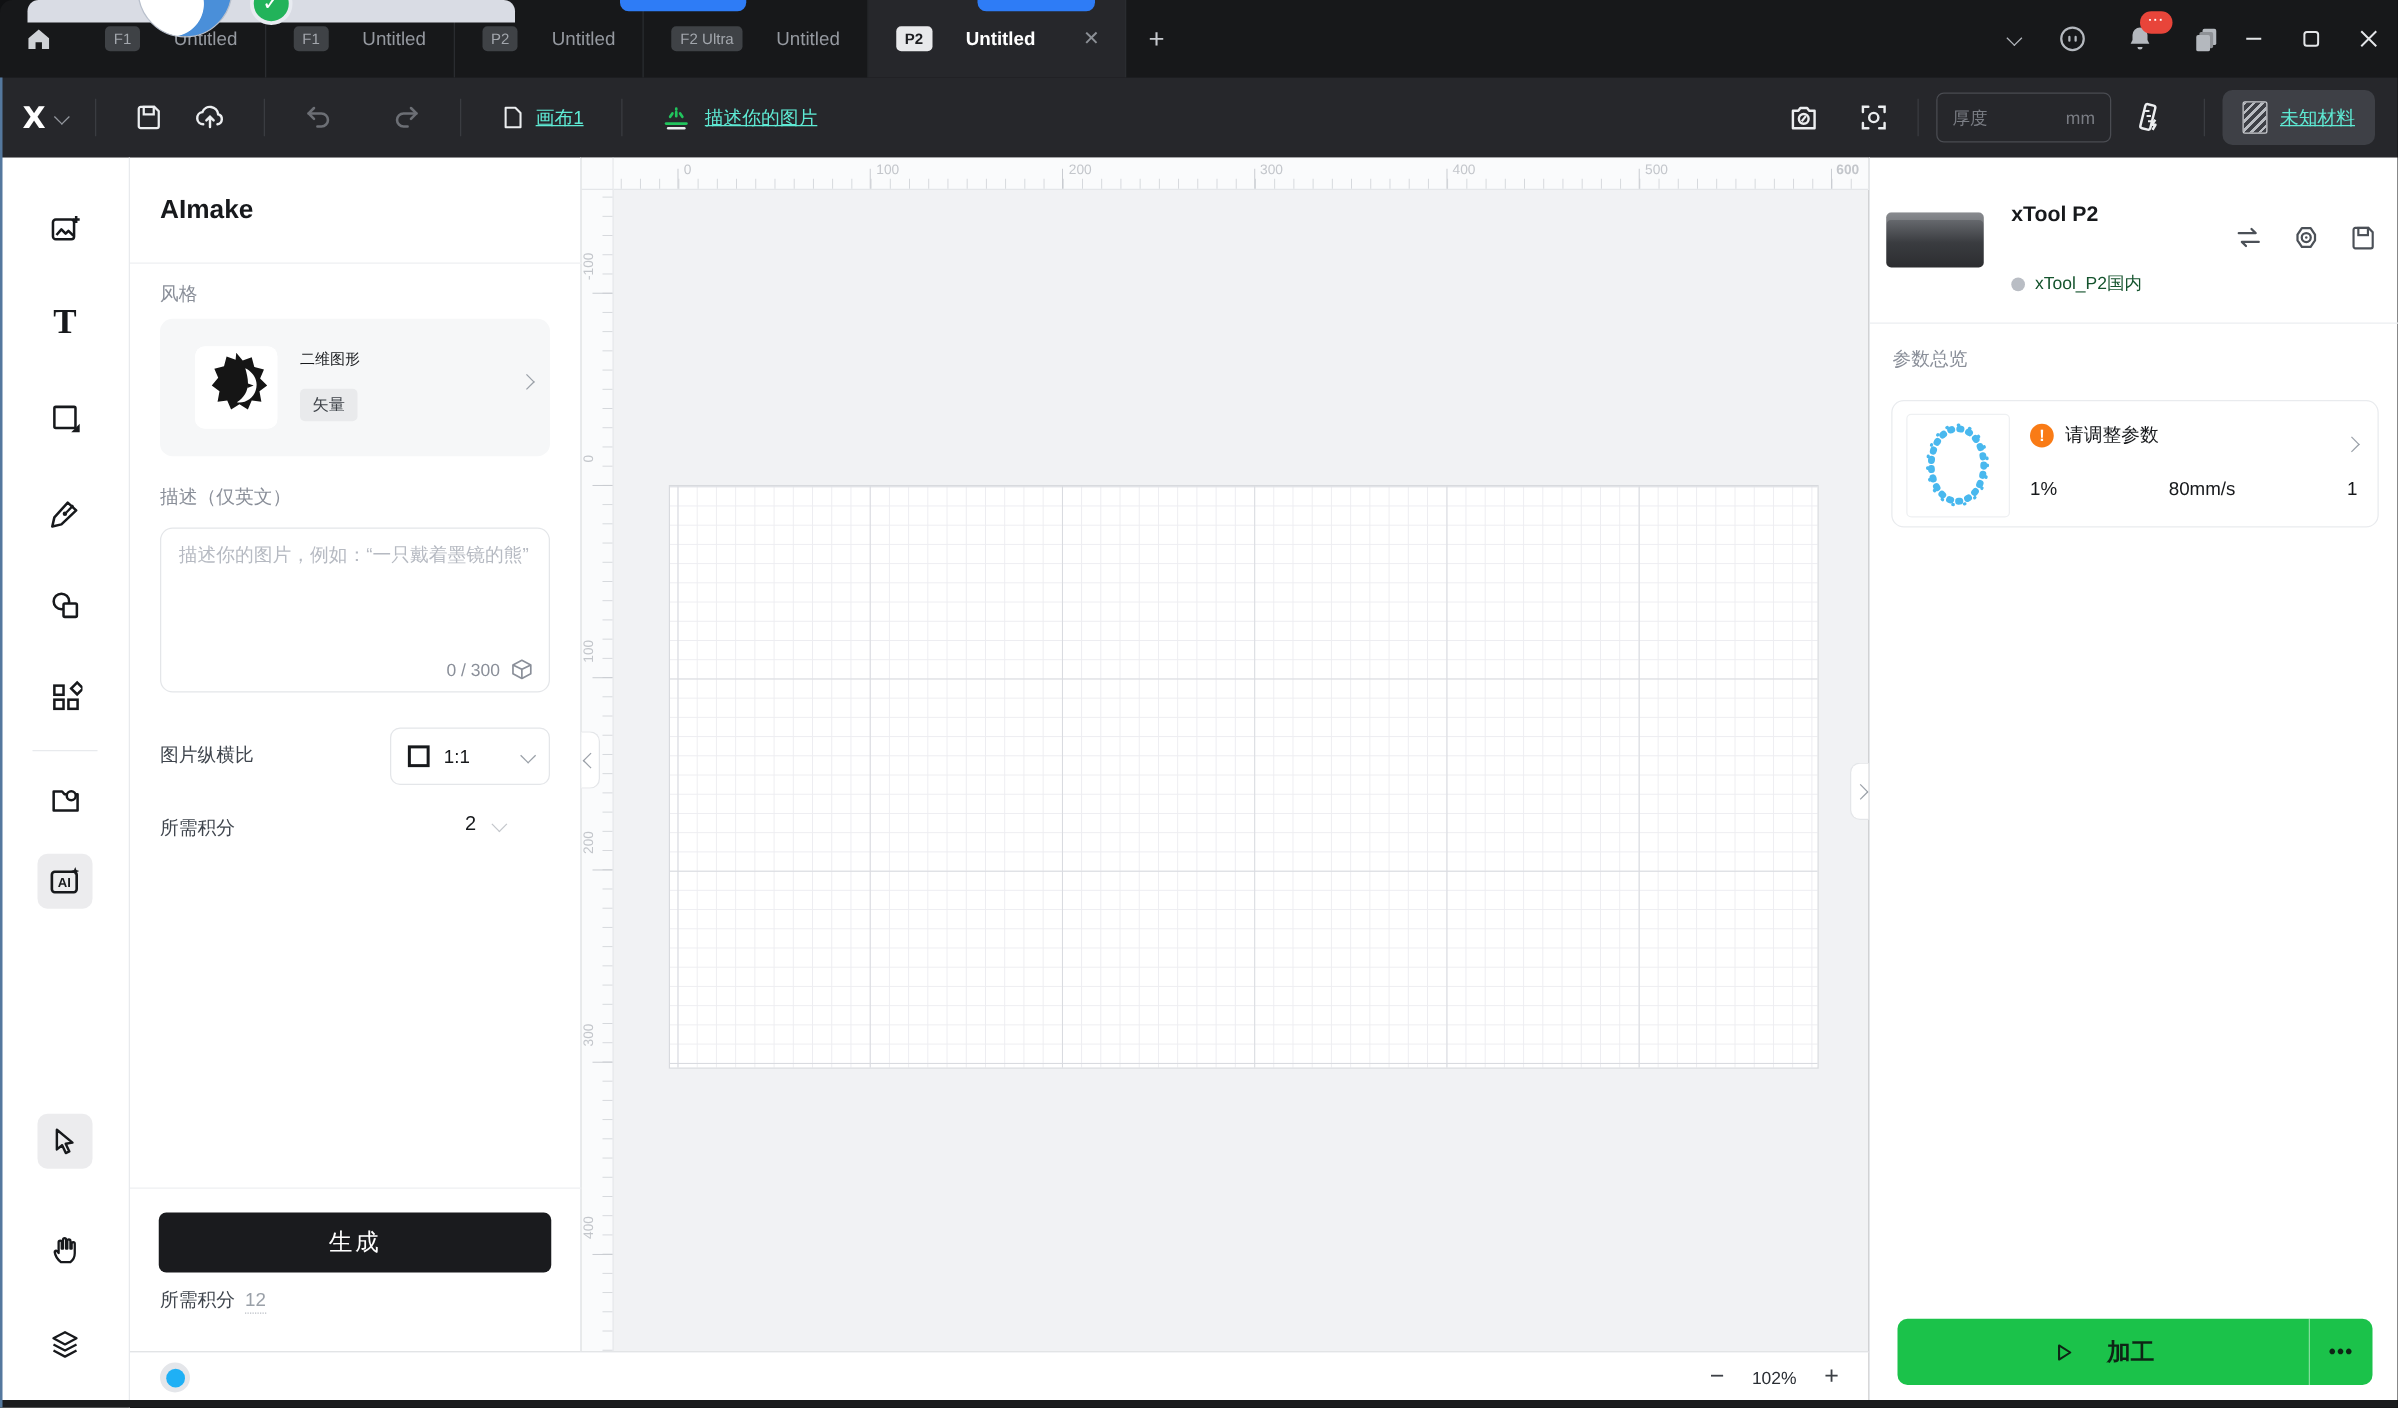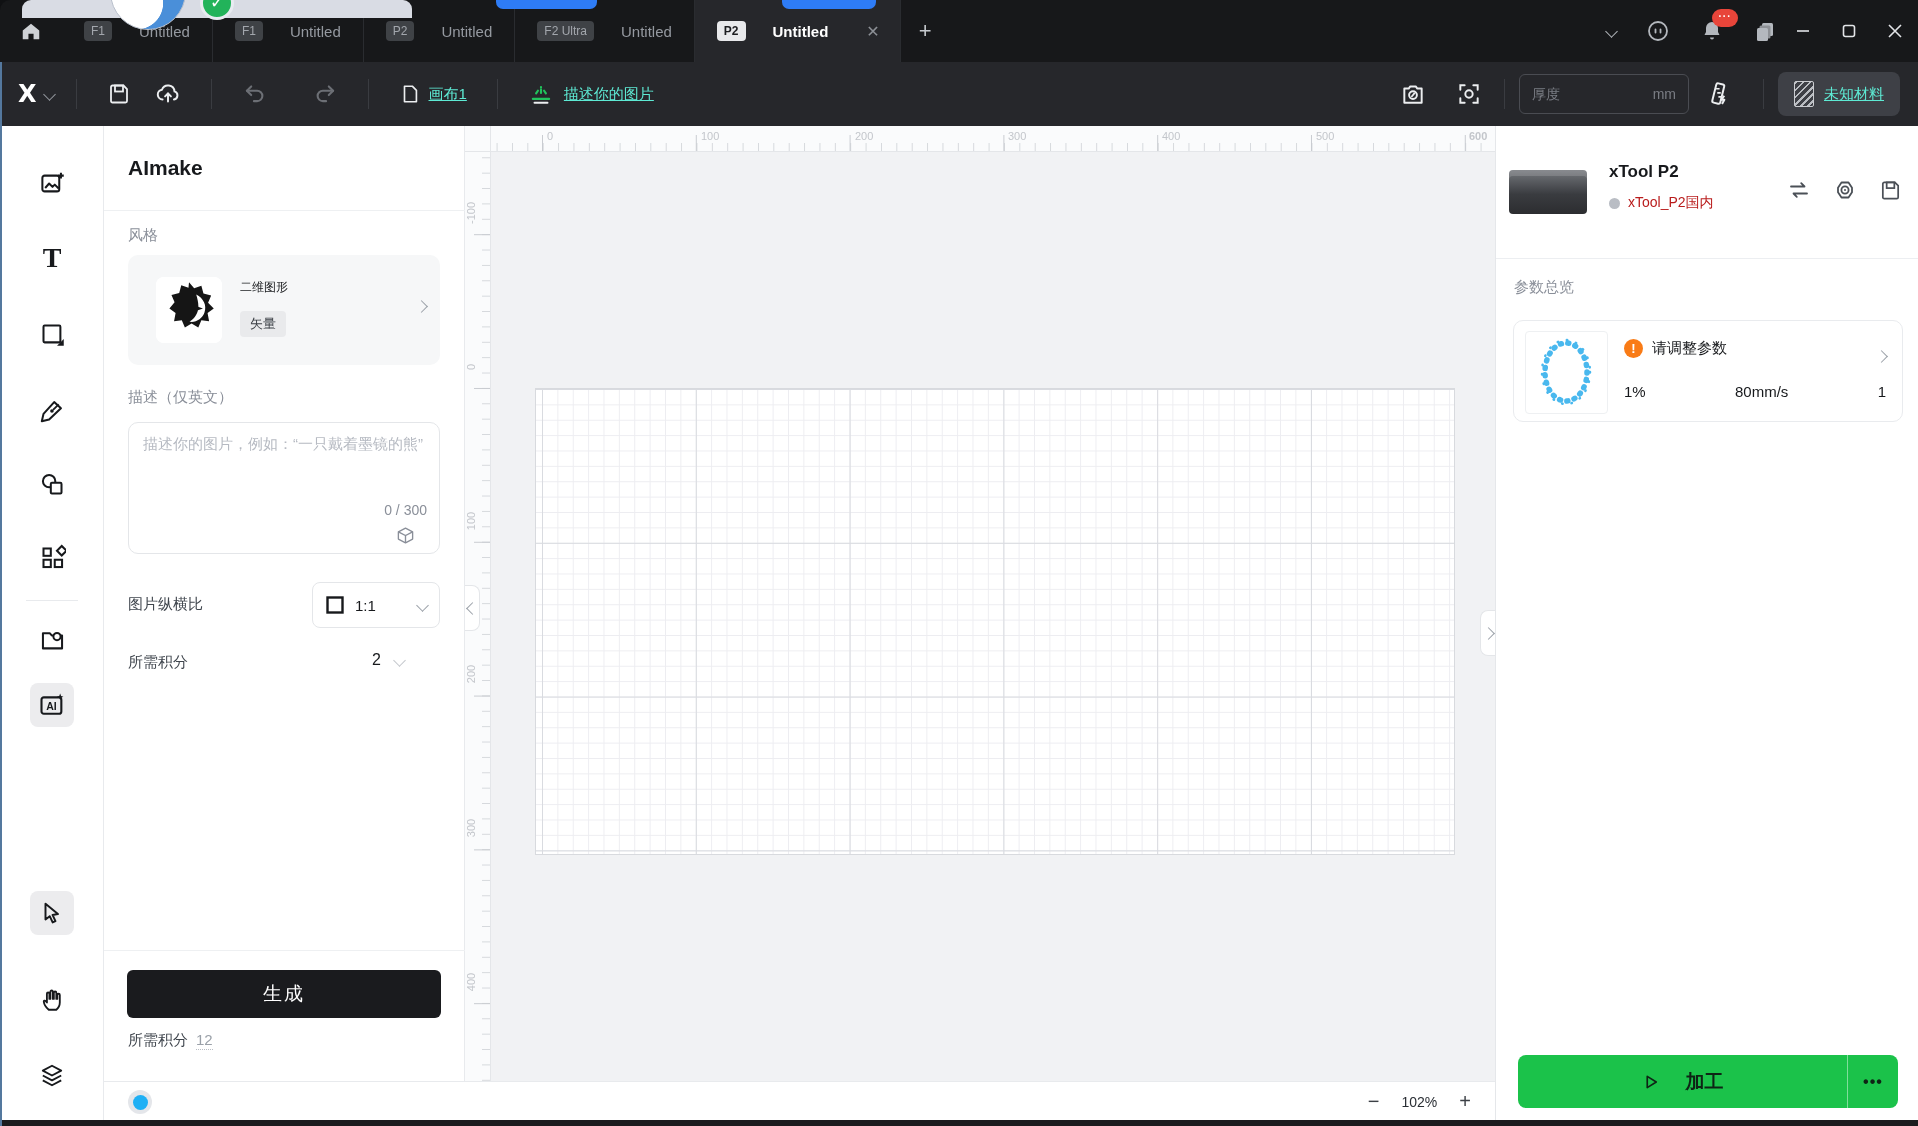--- a/index.html
+++ b/index.html
@@ -33,21 +33,21 @@
   .bell-badge { position:absolute; left:12px; top:-10px; min-width:26px; height:18px; border-radius:10px;
      background:#e8453a; color:#fff; font-size:10px; letter-spacing:1px; text-align:center; line-height:15px; font-weight:bold; }
 
   
   .toolbar { left:0; top:62px; width:1918px; height:64px; background:#26272b; display:flex; align-items:center; }
   .tb-left { display:flex; align-items:center; margin-left:18px; gap:8px; }
   .tb-sep { width:1px; height:30px; background:#3a3c41; margin:0 14px; }
   .tb-btn { display:flex; align-items:center; justify-content:center; padding:8px; border-radius:6px; }
   .tb-text { color:#5eead4; font-size:15px;text-decoration:underline; }
   .xlogo { color:#ffffff; font-weight:bold; font-size:24px; font-family:"DejaVu Sans",sans-serif; }
-  .thick-box { display:flex; align-items:center; width:170px; height:40px; border:1px solid #4a4c52; border-radius:6px; padding:0 12px; }
+  .thick-box { display:flex; align-items:center; width:140px; height:40px; border:1px solid #4a4c52; border-radius:6px; padding:0 12px; }
   .thick-box input { flex:1; min-width:0; background:transparent; border:none; outline:none; color:#e8eaed; font-size:14px; font-family:inherit; }
   .thick-box input::placeholder { color:#7a7d84; }
   .thick-unit { color:#7a7d84; font-size:14px; }
   .material-btn { display:flex; align-items:center; gap:10px; background:#3e4046; border-radius:8px; height:44px; padding:0 16px; margin-right:18px; }
   .swatch { width:20px; height:26px; border:1px solid #caccd0; border-radius:2px;
      background:repeating-linear-gradient(135deg,#b9bcc1 0 2px,#3e4046 2px 5px); }
   .edge-line { left:0; top:62px; width:2px; height:1064px; background:#54789e; z-index:50; }
 
   
   .sidebar { left:0; top:126px; width:104px; height:1000px; background:#ffffff; border-right:1px solid #e8eaed; }
@@ -63,21 +63,21 @@
   .ai-label { left:24px; font-size:15px; color:#8a8f99; }
   .style-card { left:24px; top:129px; width:312px; height:110px; background:#f6f7f8; border-radius:10px; }
   .lion { left:28px; top:22px; width:66px; height:66px; border-radius:8px; background:#fff; overflow:hidden; }
   .style-name { left:112px; top:24px; font-size:12px; color:#17191c; }
   .style-tag { left:112px; top:56px; background:#e9eaec; color:#3c4046; font-size:13px; padding:4px 10px; border-radius:4px; }
   .card-chev { right:14px; top:42px; color:#9aa0a8; }
   .desc-area { left:24px; top:296px; width:312px; height:132px; border:1px solid #e4e6e9; border-radius:10px; background:#fff; }
   .desc-area textarea { width:100%; height:92px; border:none; outline:none; resize:none; padding:12px 14px;
      font-family:inherit; font-size:15px; color:#ef4444; background:transparent; }
   .desc-area textarea::placeholder { color:#b6bac2; }
-  .desc-foot { position:absolute; right:12px; bottom:8px; display:flex; align-items:center; gap:8px; color:#8a8f99; font-size:14px;flex-direction:column; }
+  .desc-foot { position:absolute; right:12px; bottom:8px; display:flex; align-items:center; gap:8px; color:#8a8f99; font-size:14px; }
   .aspect-select { left:208px; top:456px; width:128px; height:46px; border:1px solid #e4e6e9; border-radius:8px;
      display:flex; align-items:center; gap:10px; padding:0 12px; }
   .aspect-val { font-size:15px; color:#17191c; }
   .count-val { font-size:16px; color:#17191c; }
   .gen-btn { left:23px; top:844px; width:314px; height:48px; background:#1a1b1e; color:#fff; font-size:19px;
      border-radius:6px; display:flex; align-items:center; justify-content:center; letter-spacing:2px; }
   .credits { left:24px; top:905px; display:flex; align-items:baseline; gap:8px; }
   .credits .cl { font-size:15px; color:#3f454d; }
   .credits .cv { font-size:15px; color:#9aa0a8; border-bottom:1px dotted #b9bdc4; padding-bottom:1px; }
   .chev { width:9px; height:9px; border-right:1.8px solid #9aa0a8; border-bottom:1.8px solid #9aa0a8; display:inline-block; }
@@ -120,21 +120,21 @@
   .zoomctrl .zbtn { font-size:20px; color:#3c4046; }
   .zoomctrl .zval { font-size:14px; }
 
   
   .rightpanel { left:1495px; top:126px; width:423px; height:994px; background:#ffffff; border-left:1px solid #e5e7ea; }
   .dev-img { left:13px; top:44px; width:78px; height:44px; border-radius:4px;
      background:linear-gradient(#74777c,#3a3c40 55%,#2c2d30); box-shadow:inset 0 6px 0 rgba(255,255,255,.15); }
   .dev-name { left:113px; top:36px; font-size:17px; font-weight:bold; color:#17191c; }
   .dev-conn { left:113px; top:68px; display:flex; align-items:center; gap:8px; }
   .dev-dot { width:11px; height:11px; border-radius:50%; background:#b9bdc4; }
-  .dev-conn span { font-size:14px; color:#b91c1c; }
+  .dev-conn span { font-size:14px; color:#14532d;margin-top:24px; }
   .dev-icons { right:16px; top:52px; display:flex; align-items:center; gap:22px; }
   .rp-div { left:0; top:132px; width:423px; height:1px; background:#eceef1; }
   .rp-sec { left:18px; top:152px; font-size:15px; color:#8a8f99; }
   .param-card { left:17px; top:194px; width:390px; height:102px; border:1px solid #e9ebee; border-radius:10px; background:#fff; }
   .pc-thumb { left:11px; top:10px; width:83px; height:83px; border:1px solid #eef0f2; border-radius:4px; background:#fff; }
   .pc-warnrow { left:110px; top:18px; display:flex; align-items:center; gap:9px; }
   .warn-ico { width:19px; height:19px; border-radius:50%; background:#f97b16; color:#fff; font-size:13px; font-weight:bold; text-align:center; line-height:19px; }
   .pc-warntext { font-size:15px; color:#17191c; }
   .pc-chev { right:16px; top:26px; }
   .pc-vals { left:110px; right:16px; top:62px; display:flex; justify-content:space-between; font-size:15px; color:#17191c; }

